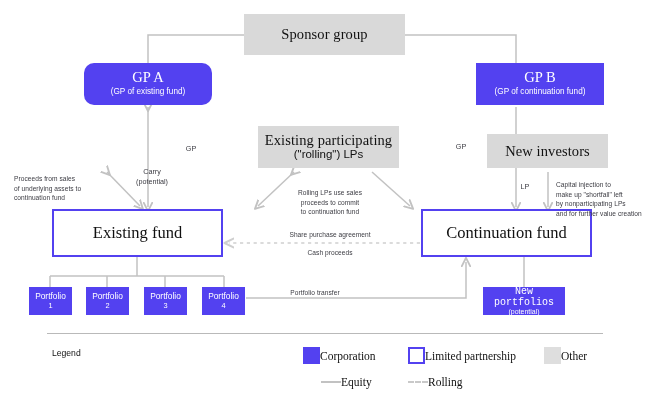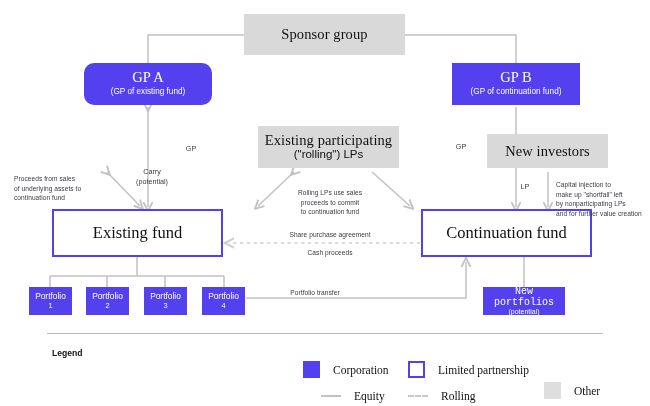--- a/index.html
+++ b/index.html
@@ -37,23 +37,23 @@
   
   .ann{position:absolute;color:#3b3b42;font-family:"Liberation Sans",sans-serif;
        font-size:6.6px;line-height:1.45;letter-spacing:.05px;white-space:pre-line;}
   .ann.c{text-align:center;}
   .ann.l{text-align:left;}
   .lbl{position:absolute;color:#3b3b42;font-family:"Liberation Sans",sans-serif;
        font-size:7.2px;line-height:1.35;text-align:center;white-space:pre-line;}
 
   
   .legend-rule{position:absolute;left:47px;top:333px;width:556px;height:1px;background:#b9b9b9;}
-  .legend-title{position:absolute;left:52px;top:348px;font-size:8.6px;color:#111;font-weight:bold;
+  .legend-title{position:absolute;left:52px;top:348px;font-size:8.6px;color:#111;font-weight:normal;
                 font-family:"Liberation Sans",sans-serif;}
-  .lg-item{position:absolute;display:flex;align-items:center;gap:13px;margin-top:14px;}
+  .lg-item{position:absolute;display:flex;align-items:center;gap:0;}
   .lg-item .lg-txt{font-family:"Liberation Serif",serif;font-size:11.5px;color:#111;}
   .sw{width:17px;height:17px;flex:0 0 auto;}
   .sw-corp{background:#5341F0;}
   .sw-lp{background:#fff;border:2px solid #5341F0;box-sizing:border-box;}
   .sw-other{background:#dedede;}
   .lg-line{width:20px;height:0;border-top:2.4px solid #c2c2c2;flex:0 0 auto;}
   .lg-line.dash{border-top:2.4px dashed #c9c9c9;}
 </style>
 </head>
 <body>
@@ -107,21 +107,21 @@
 
   <div class="node gray" style="left:244px;top:14px;width:161px;height:41px;">
     <div class="t1">Sponsor group</div>
   </div>
 
   <div class="node corp" style="left:84px;top:63px;width:128px;height:42px;border-radius:10px;">
     <div class="t1">GP A</div>
     <div class="t2">(GP of existing fund)</div>
   </div>
 
-  <div class="node corp" style="left:452px;top:63px;width:128px;height:42px;">
+  <div class="node corp" style="left:476px;top:63px;width:128px;height:42px;">
     <div class="t1">GP B</div>
     <div class="t2">(GP of continuation fund)</div>
   </div>
 
 
   <div class="node gray" style="left:258px;top:126px;width:141px;height:42px;">
     <div class="t1">Existing participating</div>
     <div class="t2">("rolling") LPs</div>
   </div>
 
@@ -194,21 +194,21 @@
   <div class="lg-item" style="left:303px;top:347px;">
     <span class="sw sw-corp"></span>
     <span class="lg-txt">Corporation</span>
   </div>
 
   <div class="lg-item" style="left:408px;top:347px;">
     <span class="sw sw-lp"></span>
     <span class="lg-txt">Limited partnership</span>
   </div>
 
-  <div class="lg-item" style="left:544px;top:368px;justify-content:flex-end;">
+  <div class="lg-item" style="left:544px;top:347px;justify-content:flex-end;">
     <span class="sw sw-other"></span>
     <span class="lg-txt">Other</span>
   </div>
 
   <div class="lg-item" style="left:321px;top:376px;">
     <span class="lg-line"></span>
     <span class="lg-txt">Equity</span>
   </div>
 
   <div class="lg-item" style="left:408px;top:376px;">

